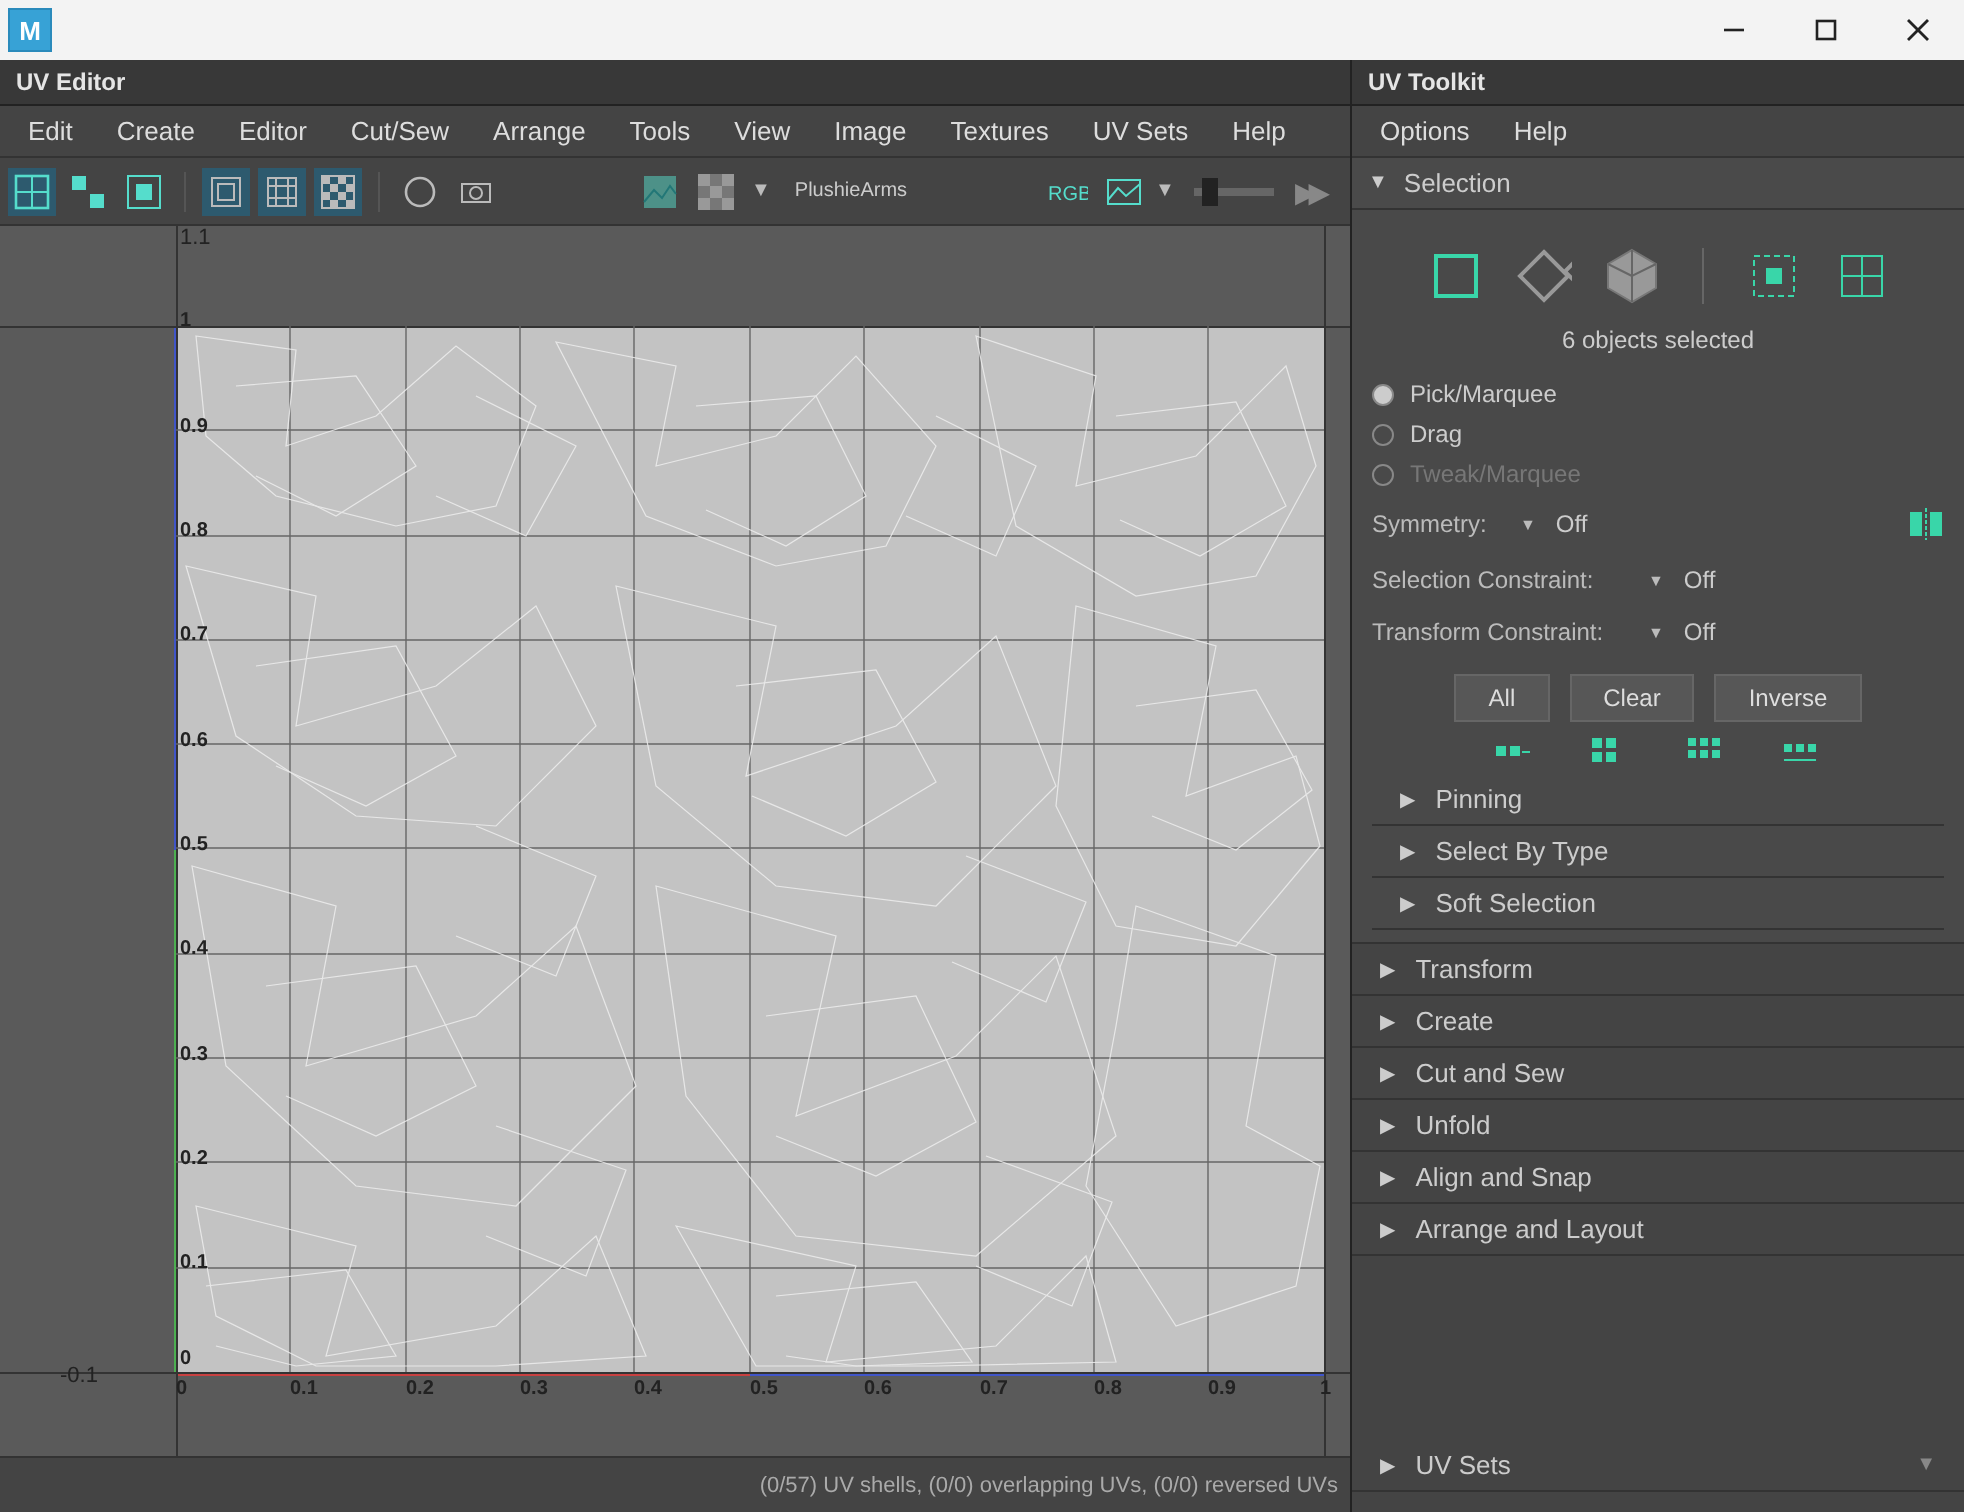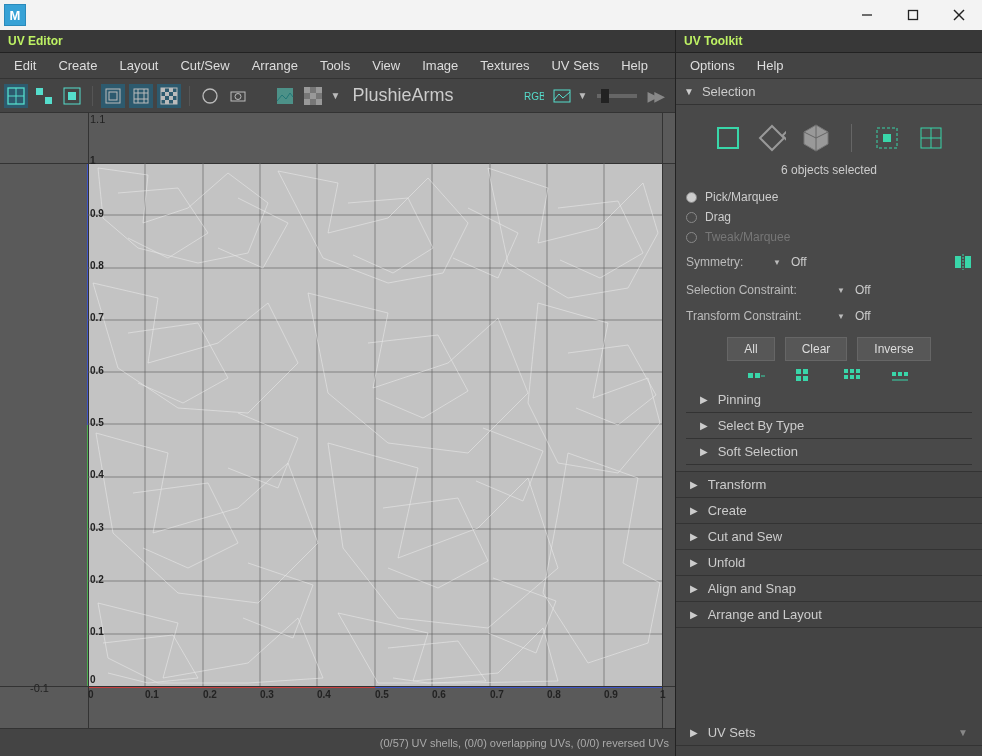--- a/index.html
+++ b/index.html
@@ -4,21 +4,21 @@
 <style>
 * { box-sizing: border-box; margin: 0; padding: 0; font-family: "Segoe UI", Arial, sans-serif; }
 body { background: #3b3b3b; color: #ccc; width: 982px; height: 756px; overflow: hidden; position: relative; }
 .titlebar { height: 30px; background: #f3f3f3; display: flex; align-items: center; justify-content: space-between; padding: 0 0 0 4px; }
 .titlebar .app-icon { width: 22px; height: 22px; background:#37a2d6; color:#fff; font-size:13px; font-weight:bold; display:flex; align-items:center; justify-content:center; border:1px solid #2a8abb; }
 .titlebar .window-controls { display:flex; }
 .titlebar .window-controls .ctl { width:46px; height:30px; display:flex; align-items:center; justify-content:center; font-size:15px; color:#222; }
 .main { display:flex; height:726px; }
 .left { flex:1; display:flex; flex-direction:column; background:#444; border-right:1px solid #222;}
 .right { width:306px; display:flex; flex-direction:column; background:#444; }
-.panel-title { background:#383838; color:#bef264; font-size:12px; font-weight:bold; padding:4px 8px; border-bottom:1px solid #222; }
+.panel-title { background:#383838; color:#e5e5e5; font-size:12px; font-weight:bold; padding:4px 8px; border-bottom:1px solid #222; }
 .menubar { display:flex; gap:2px; padding:2px 4px; background:#444; border-bottom:1px solid #333; }
 .menubar .item { font-size:13px; color:#ddd; padding:3px 10px; }
 .toolbar { display:flex; align-items:center; gap:4px; padding:4px 4px; background:#444; border-bottom:1px solid #333; height:34px; }
 .toolbar .sep { width:1px; height:20px; background:#555; margin:0 4px; }
 .tbtn { width:24px; height:24px; display:flex; align-items:center; justify-content:center; color:#bbb; font-size:14px; }
 .tbtn.active{ background:#2d5a6e; }
 .viewport { flex:1; position:relative; background:#5a5a5a; overflow:hidden; }
 .axis-label { position:absolute; font-size:11px; color:#222; font-weight:normal; }
 .grid-line{position:absolute; background:#333;}
 .tick-label{position:absolute; font-size:10px; color:#222; font-weight:bold;}
@@ -29,32 +29,32 @@
 .section-header .arrow{ color:#ccc; font-size:10px;}
 .section-body{ padding:6px 10px; background:#494949; border-bottom:1px solid #333; }
 .big-icons{ display:flex; align-items:center; justify-content:center; gap:14px; margin:12px 0 10px; }
 .big-icons .ico{ width:30px; height:30px; display:flex; align-items:center; justify-content:center; }
 .big-icons .vdiv{ width:1px; height:28px; background:#666; margin:0 6px; }
 .small-txt{ text-align:center; font-size:12px; color:#ccc; margin-bottom:10px;}
 .radio-row{ display:flex; align-items:center; gap:8px; font-size:12px; padding:3px 0; color:#ccc;}
 .radio{ width:11px; height:11px; border-radius:50%; border:1px solid #888; }
 .radio.on{ background:#ccc;}
 .radio-row.disabled{ color:#777;}
-.label-row{ display:flex; align-items:center; gap:21px; font-size:12px; padding:6px 0; color:#bbb;}
+.label-row{ display:flex; align-items:center; gap:8px; font-size:12px; padding:6px 0; color:#bbb;}
 .label-row .lbl{ width:130px;}
 .label-row .dd{ color:#ccc; display:flex; align-items:center; gap:10px;}
 .dd .tri{ font-size:8px; color:#bbb;}
 .btn-row{ display:flex; gap:10px; justify-content:center; margin:8px 0;}
 .btn{ background:#575757; border:1px solid #666; color:#ddd; font-size:12px; padding:4px 16px;}
 .shrink-icons{ display:flex; gap:30px; justify-content:center; margin:6px 0 4px;}
 .shrink-icons .si{ width:18px; height:14px; }
 .collapsible{ border-bottom:1px solid #333; }
 .collapsible .chead{ display:flex; align-items:center; gap:10px; padding:5px 14px; font-size:13px; }
 .collapsible .chead .caret{ font-size:10px;}
-.asset-name{ font-size:18px; color:#ccc; margin-left:6px;}
+.asset-name{ font-size:10px; color:#ccc; margin-left:6px;}
 .slider{ height:4px; width:40px; background:#666; position:relative; margin:0 6px;}
 .slider .thumb{ position:absolute; width:8px; height:14px; background:#222; top:-5px; left:4px;}
 .arrows{ font-size:14px; color:#888; letter-spacing:-4px;}
 .uv-fill{ position:absolute; background:#c3c3c3; }
 .uv-overlay{ position:absolute; pointer-events:none; }
 .axis-red{ position:absolute; height:2px; background:#c84040;}
 .axis-green{ position:absolute; width:2px; background:#4caf50;}
 .axis-blue{ position:absolute; background:#4055c8;}
 .right-bottom{ margin-top:auto; }
 .sym-icon{ margin-left:auto;}
@@ -85,21 +85,21 @@
   </div>
 </div>
 
 <div class="main">
 
   <div class="left">
     <div class="panel-title">UV Editor</div>
     <div class="menubar">
       <div class="item">Edit</div>
       <div class="item">Create</div>
-      <div class="item">Layout</div>
+      <div class="item">Editor</div>
       <div class="item">Cut/Sew</div>
       <div class="item">Arrange</div>
       <div class="item">Tools</div>
       <div class="item">View</div>
       <div class="item">Image</div>
       <div class="item">Textures</div>
       <div class="item">UV Sets</div>
       <div class="item">Help</div>
     </div>
     <div class="toolbar">

